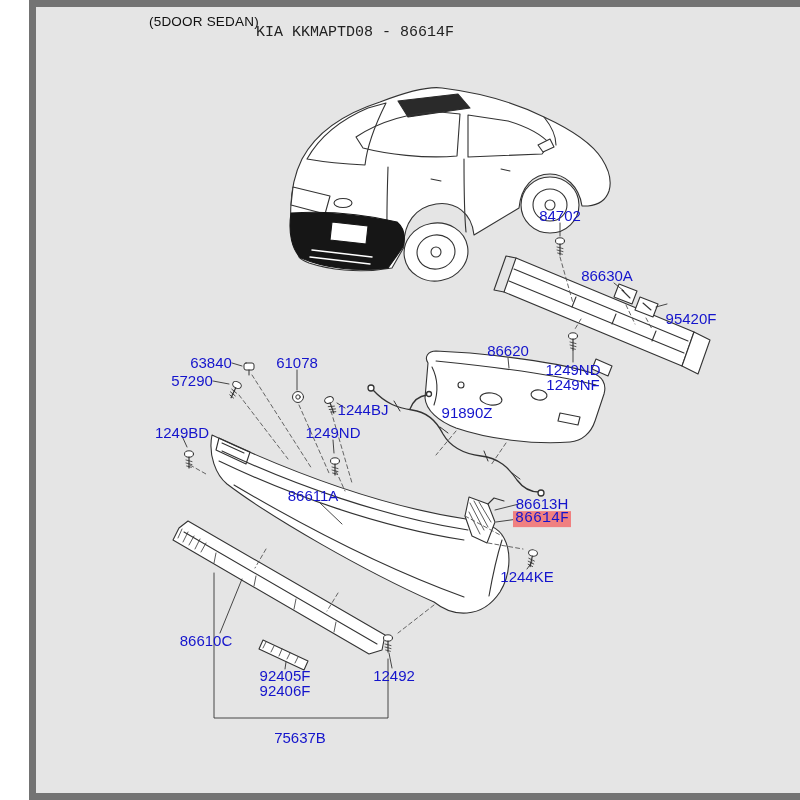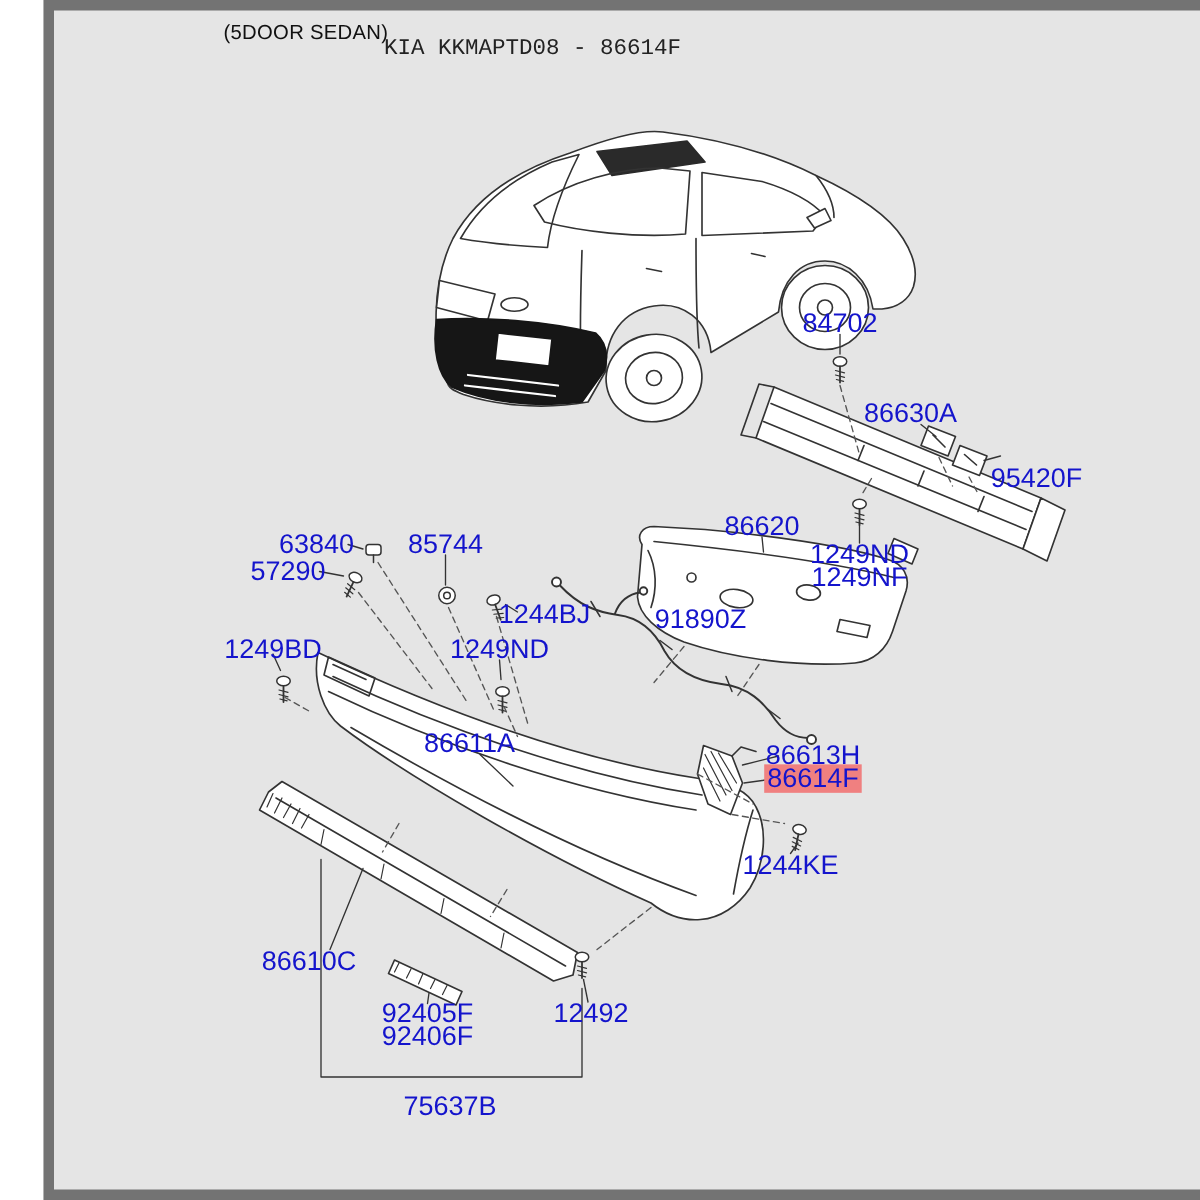--- a/index.html
+++ b/index.html
@@ -12,24 +12,24 @@
   svg.art { position:absolute; left:0; top:0; }
   .hdr-variant {
     position:absolute; left:113px; top:7px; font-size:13.5px; color:#111;
     letter-spacing:0.2px;
   }
   .hdr-title {
     position:absolute; left:220px; top:17px; font-size:15px; color:#222;font-family:Liberation Mono, monospace;
   }
   .plabel {
     position:absolute; transform:translate(-50%,-50%);
-    font-size:18px; color:var(--label-blue); white-space:nowrap;
+    font-size:15px; color:var(--label-blue); white-space:nowrap;
     line-height:1.05; cursor:pointer;
   }
-  .plabel.hl { background:var(--hl); padding:0 2px; }
+  .plabel.hl { background:var(--hl); padding:0 2px;font-family:Liberation Mono, monospace; }
 </style>
 </head>
 <body>
 
 <div class="page">
 
   <svg class="art" width="800" height="800" viewBox="0 0 800 800">
     <defs>
       <g id="screwV">
         <ellipse cx="0" cy="0" rx="4.5" ry="3.2" fill="#fff" stroke="#333" stroke-width="1"></ellipse>
@@ -222,21 +222,21 @@
   <div class="hdr-title">KIA KKMAPTD08 - 86614F</div>
 
   <div class="plabel" style="left:524px;top:209px">84702</div>
   <div class="plabel" style="left:571px;top:269px">86630A</div>
   <div class="plabel" style="left:655px;top:312px">95420F</div>
   <div class="plabel" style="left:472px;top:344px">86620</div>
   <div class="plabel" style="left:537px;top:363px">1249ND</div>
   <div class="plabel" style="left:537px;top:378px">1249NF</div>
   <div class="plabel" style="left:175px;top:356px">63840</div>
   <div class="plabel" style="left:156px;top:374px">57290</div>
-  <div class="plabel" style="left:261px;top:356px">85744</div>
+  <div class="plabel" style="left:261px;top:356px">61078</div>
   <div class="plabel" style="left:327px;top:403px">1244BJ</div>
   <div class="plabel" style="left:431px;top:406px">91890Z</div>
   <div class="plabel" style="left:146px;top:426px">1249BD</div>
   <div class="plabel" style="left:297px;top:426px">1249ND</div>
   <div class="plabel" style="left:277px;top:489px">86611A</div>
   <div class="plabel" style="left:506px;top:497px">86613H</div>
   <div class="plabel hl" style="left:506px;top:512px">86614F</div>
   <div class="plabel" style="left:491px;top:570px">1244KE</div>
   <div class="plabel" style="left:170px;top:634px">86610C</div>
   <div class="plabel" style="left:249px;top:669px">92405F</div>

